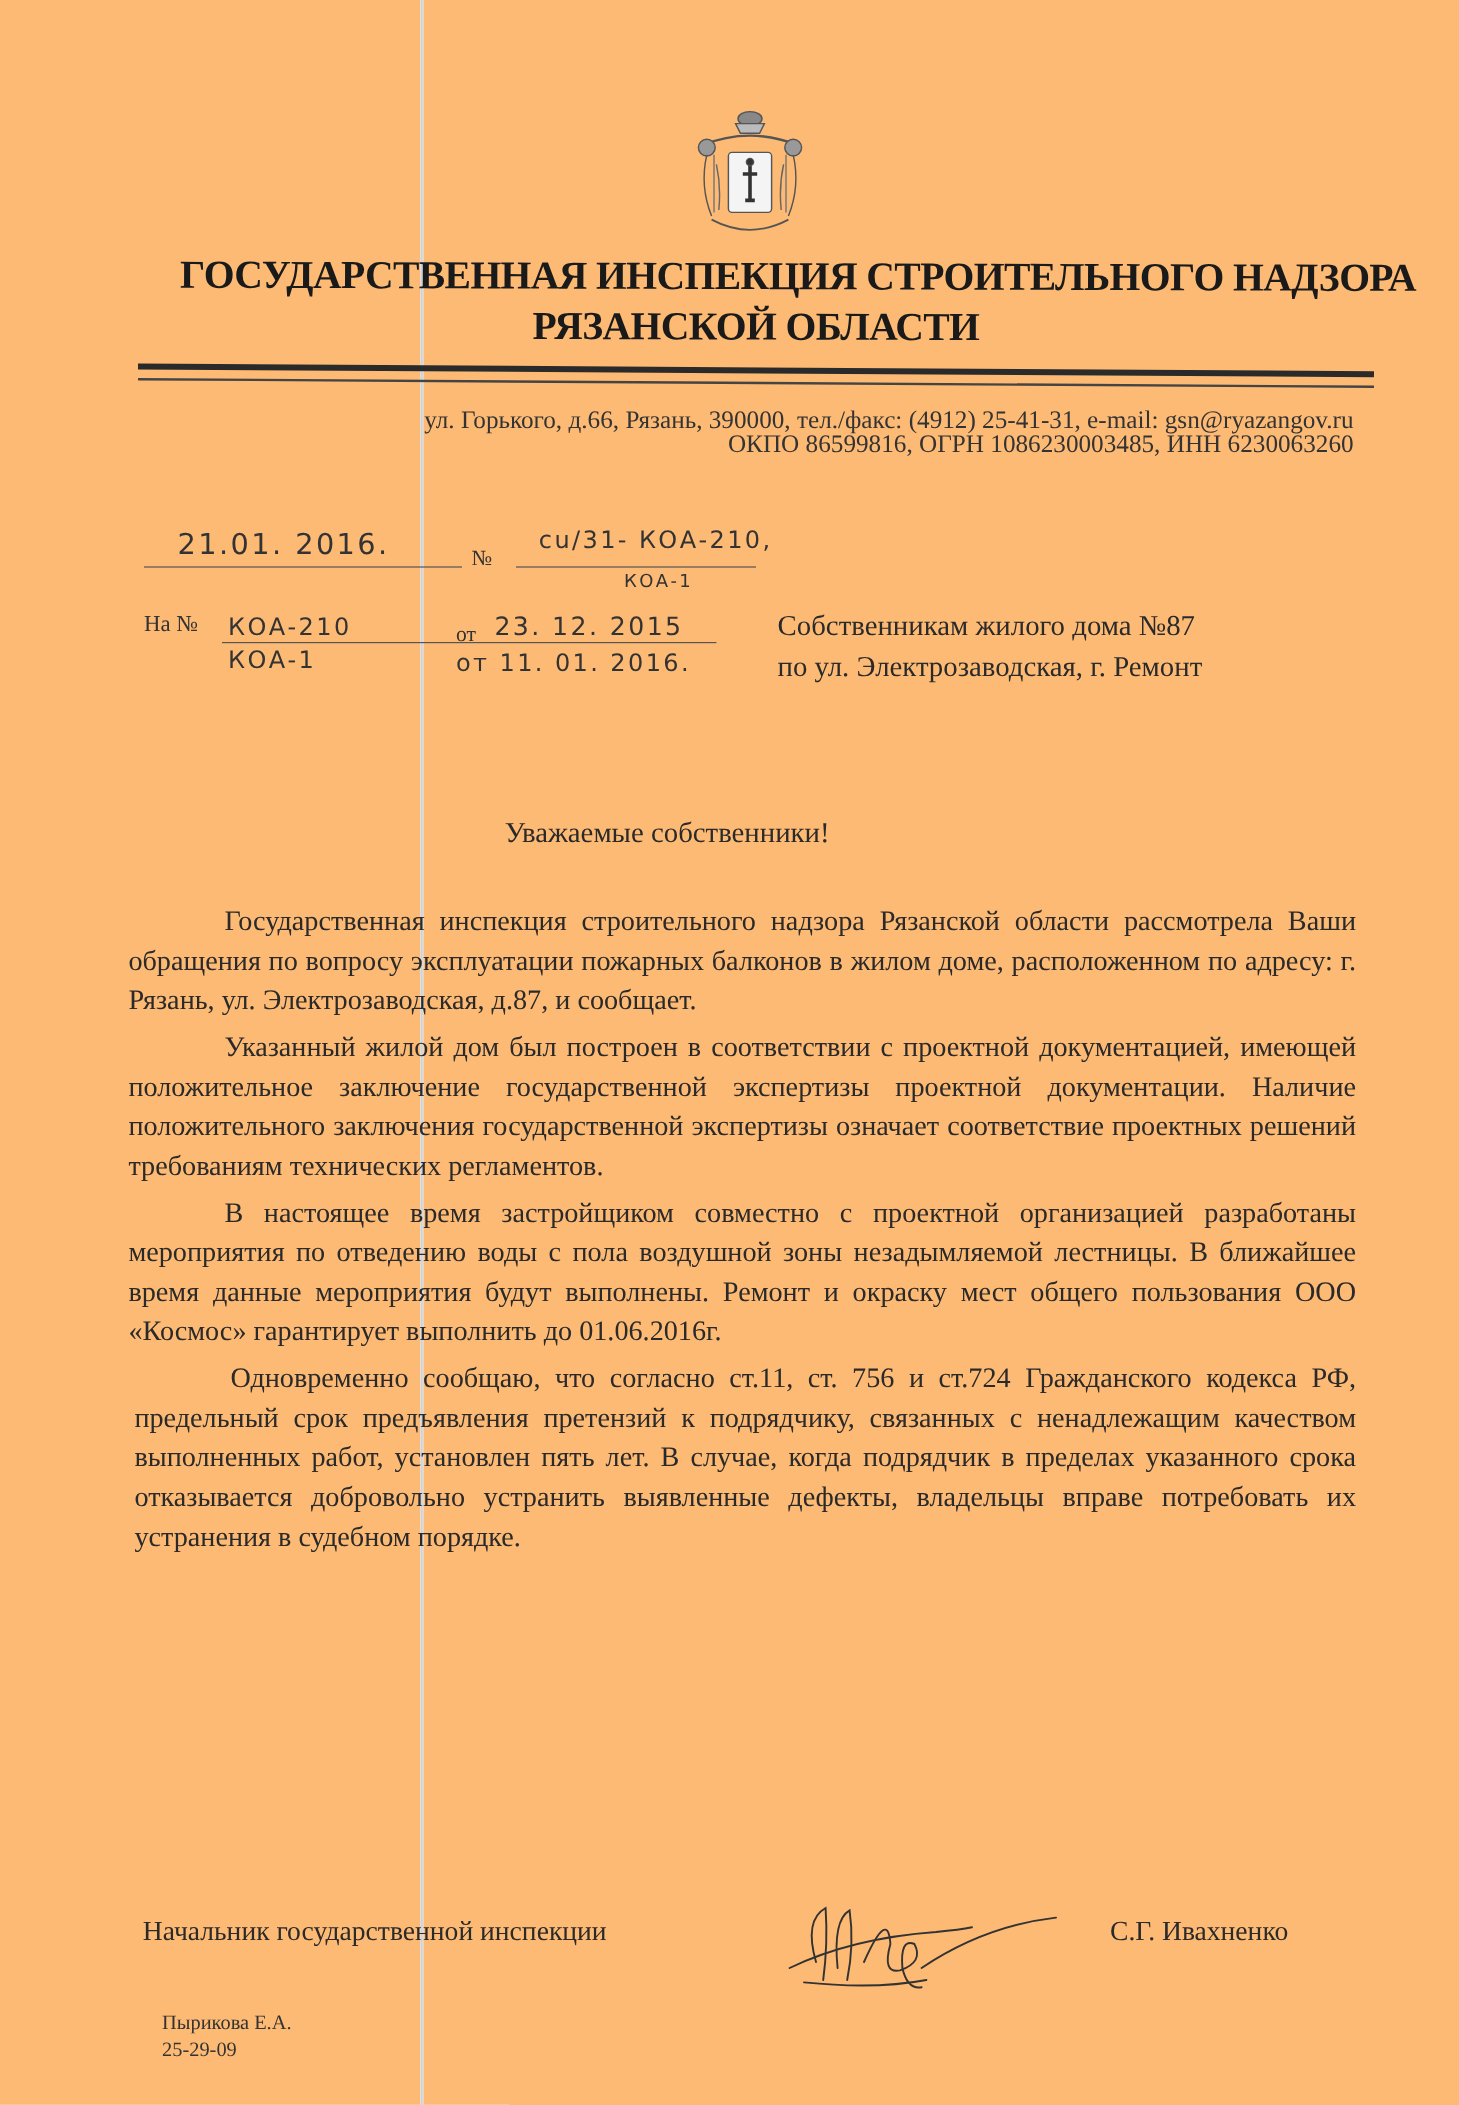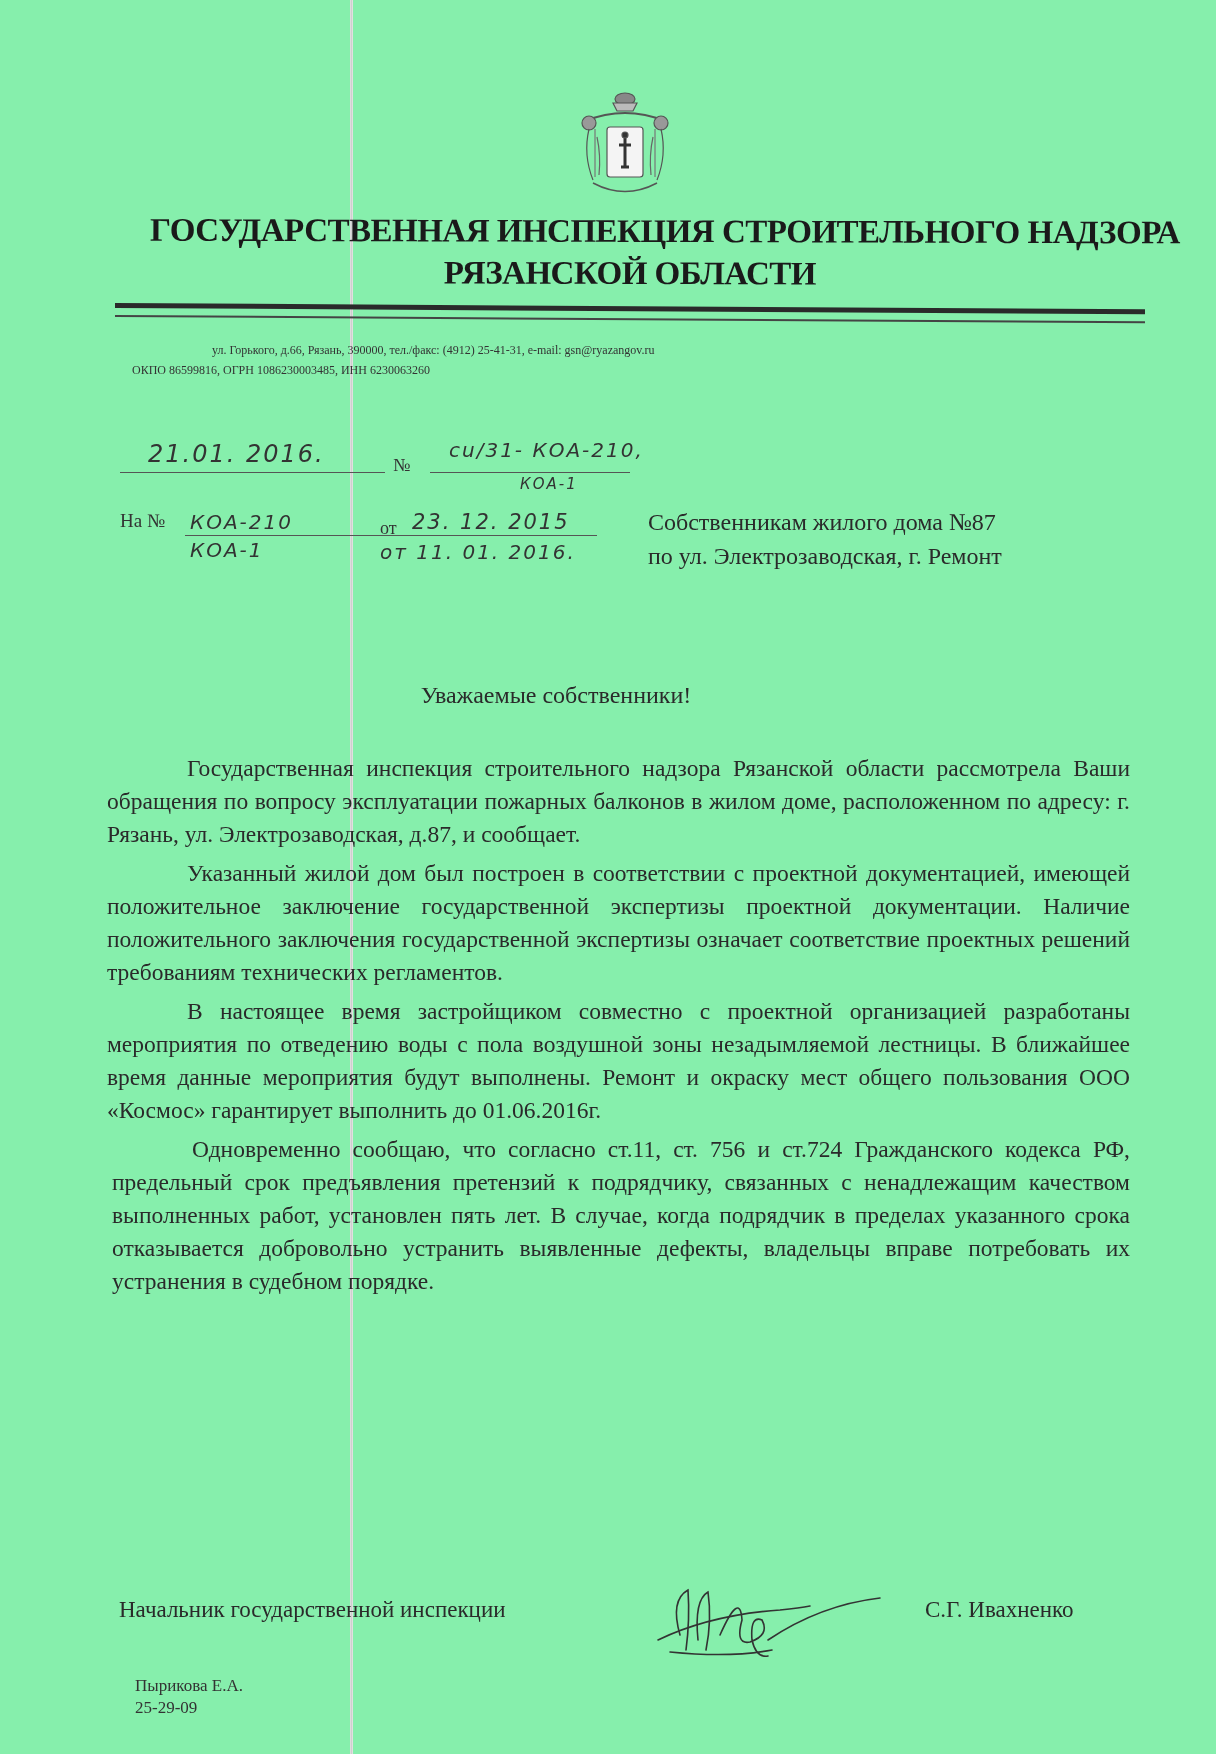--- a/index.html
+++ b/index.html
@@ -1,35 +1,35 @@
 <!DOCTYPE html>
 <html><head>
 <meta charset="utf-8">
 <style>
   html, body { margin: 0; padding: 0; background: #ffffff; }
   body { width: 1216px; height: 1754px; position: relative; overflow: hidden;
          font-family: "Liberation Serif", "DejaVu Serif", serif; color: #222; }
-  .page { position: absolute; left: 0; top: 0; width: 1216px; height: 1754px; background: #86efac; }
+  .page { position: absolute; left: 0; top: 0; width: 1216px; height: 1754px; background: #fdba74; }
   .fold { position: absolute; left: 350px; top: 0; width: 3px; height: 1754px;
           background: linear-gradient(90deg, #e4e4e4, #cfcfcf, #e8e8e8); }
   .emblem { position: absolute; left: 575px; top: 85px; width: 100px; height: 120px; }
   .org-title { position: absolute; left: 150px; top: 210px; width: 990px; text-align: center;
                font-weight: bold; font-size: 33px; line-height: 42px; letter-spacing: -0.5px;
                color: #1a1a1a; transform: rotate(0.15deg); }
   .org-title .l1 { display: block; white-space: nowrap; }
   .org-title .l2 { display: block; margin-left: -30px; }
   .rule-thick { position: absolute; left: 115px; top: 303px; width: 1030px; height: 5px;
                 background: #2a2a2a; transform: rotate(0.35deg); transform-origin: left; }
   .rule-thin { position: absolute; left: 115px; top: 315px; width: 1030px; height: 1.5px;
                background: #444; transform: rotate(0.35deg); transform-origin: left; }
-  .contacts { position: absolute; left: 152px; top: 340px; width: 940px; text-align: left;
-              font-size: 12px; line-height: 20px; color: #333; }
+  .contacts { position: absolute; left: 188px; top: 340px; width: 940px; text-align: right;
+              font-size: 21px; line-height: 20px; color: #333; }
   .contacts .c1 { display: block; margin-left: 60px; }
   .contacts .c2 { display: block; margin-left: -20px; }
-  .hand { font-family: "DejaVu Sans", sans-serif; font-style: italic; color: #333; letter-spacing: 2px; }
+  .hand { font-family: "DejaVu Sans", sans-serif; color: #333; letter-spacing: 2px; }
   .line { position: absolute; height: 1px; background: #555; }
   .field-label { position: absolute; font-size: 18px; color: #333; }
   .addressee { position: absolute; left: 648px; top: 505px; font-size: 24px; line-height: 34px; color: #2a2a2a; }
   .greeting { position: absolute; left: 0; width: 1112px; top: 682px; text-align: center; font-size: 24px; color: #2a2a2a; }
   .body-text { position: absolute; left: 107px; top: 752px; width: 1023px; font-size: 23.5px;
                line-height: 33px; text-align: justify; color: #2a2a2a; }
   .body-text p { margin: 0 0 6px 0; text-indent: 80px; }
   .body-text p.last { margin-left: 5px; }
   .sig-pos { position: absolute; left: 107px; top: 1597px; font-size: 23px; color: #2a2a2a; margin-left: 12px; }
   .sig-name { position: absolute; left: 925px; top: 1597px; font-size: 23px; color: #2a2a2a; }

